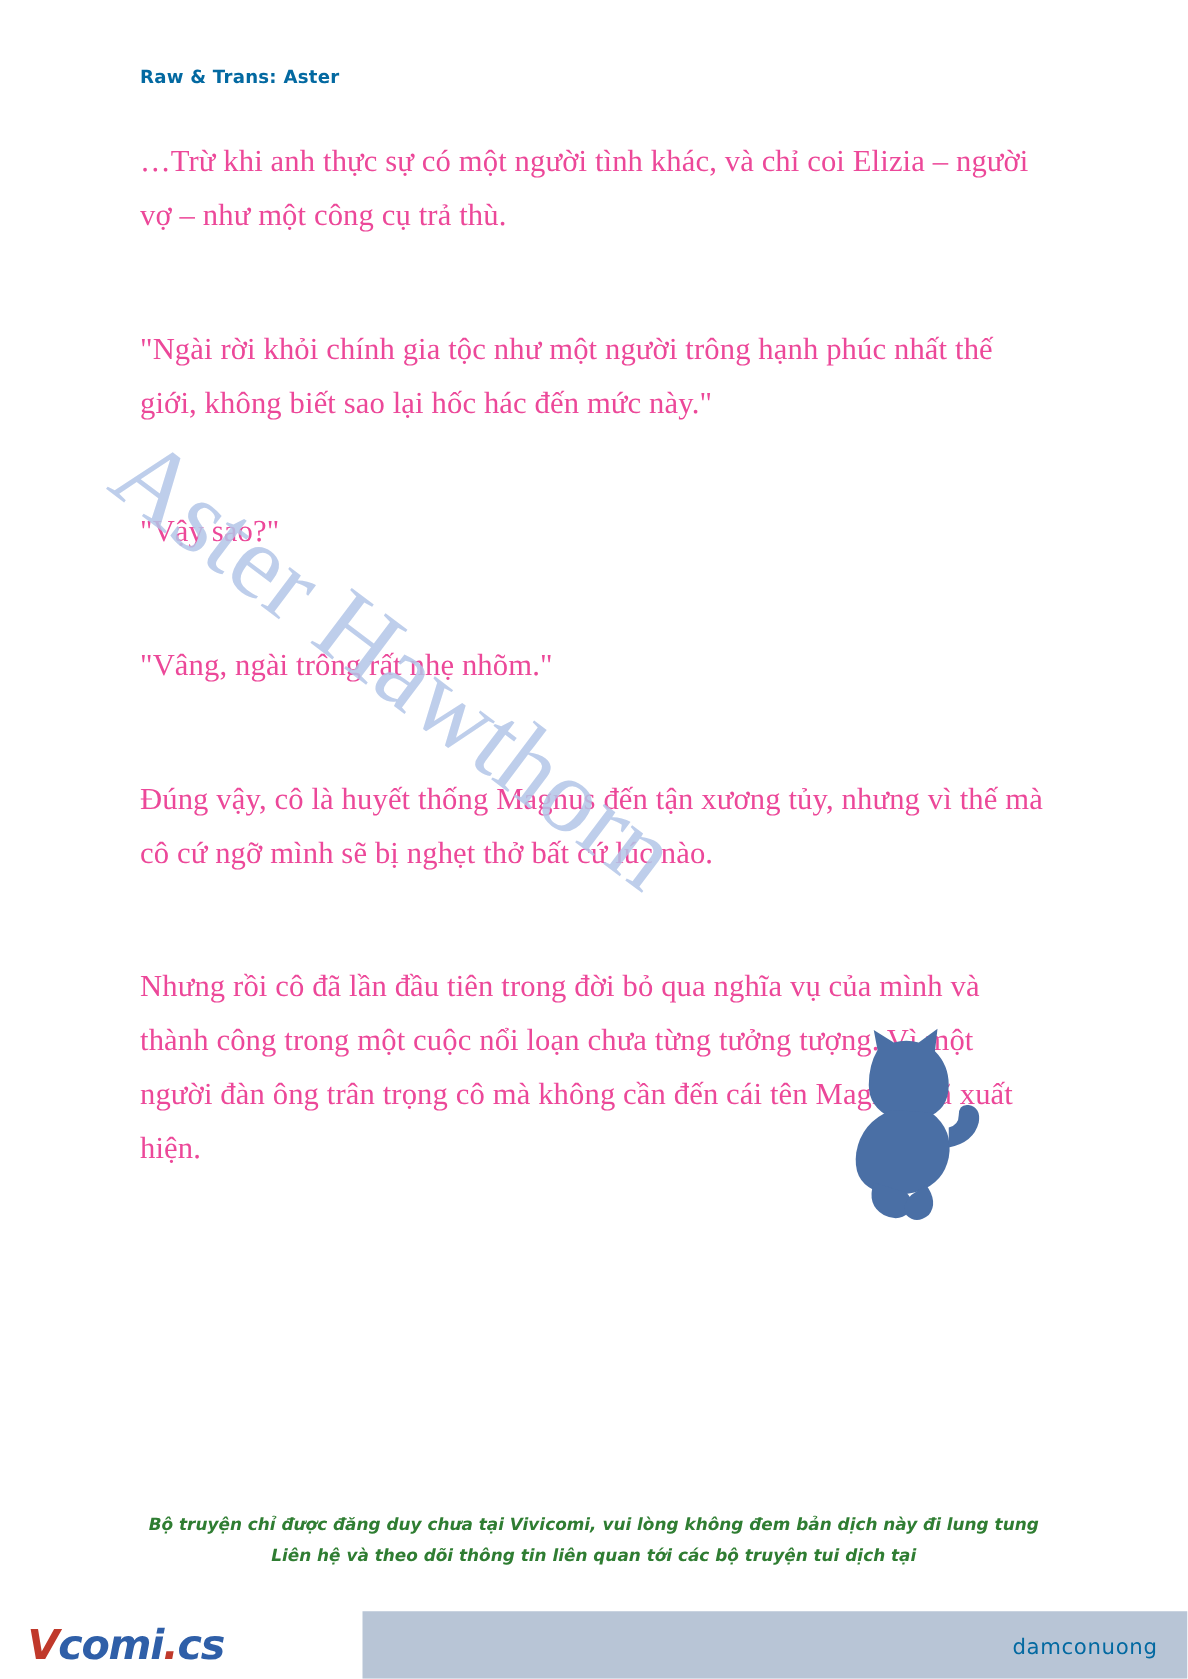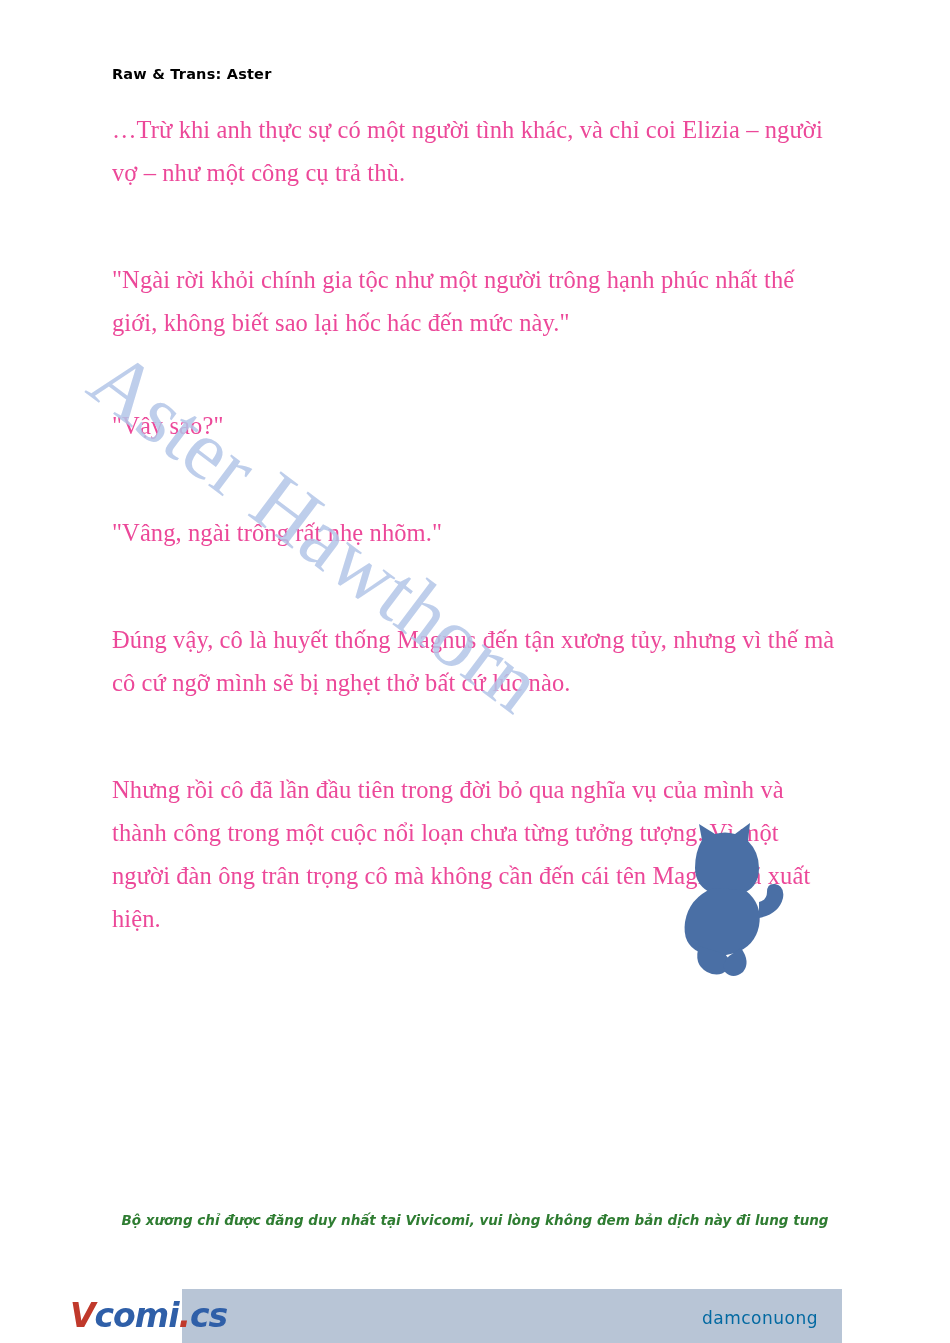--- a/index.html
+++ b/index.html
@@ -23,23 +23,22 @@
   }
 
   
   .header-credit {
     position: absolute;
     left: 112px;
     top: 54px;
     font-family: "DejaVu Sans", sans-serif;
     font-size: 14.5px;
     font-weight: bold;
-    color: #000000;
+    color: #0369a1;
     letter-spacing: 0.2px;
-    margin-top: 12px;
   }
 
   
   .content {
     position: absolute;
     left: 112px;
     top: 108px;
     width: 730px;
   }
   .para {
@@ -94,23 +93,22 @@
     line-height: 25px;
     color: #2f7d32;
   }
   .footer-notice div { white-space: nowrap; }
 
   
   .bottom-bar {
     position: absolute;
     left: 0;
     bottom: 0;
-    width: 794px;
+    width: 950px;
     height: 54px;
-    margin-left: 48px;
   }
   .bottom-left {
     position: absolute;
     left: 0;
     bottom: 0;
     width: 300px;
     height: 54px;
     background: #ffffff;
   }
   .bottom-right {
@@ -168,21 +166,22 @@
         <path d="M47 18 L44 2 L60 12 Q70 9 80 12 L95 1 L93 19 Q104 30 104 46 Q104 66 86 72 L58 72 Q40 64 40 46 Q40 30 47 18 Z"></path>
         <path d="M58 66 Q34 76 30 100 Q27 122 44 130 Q60 137 80 131 Q100 124 104 104 Q108 82 90 68 Z"></path>
         <path d="M44 124 Q38 142 52 150 Q64 156 72 148 Q78 140 70 132 Z"></path>
         <path d="M86 126 Q96 140 88 150 Q78 158 70 150 Q66 142 74 134 Z"></path>
         <path d="M104 96 Q124 92 128 76 Q130 64 120 62 Q112 61 112 70 Q112 78 104 80 Z"></path>
       </g>
     </svg>
   </div>
 
   <div class="footer-notice">
-    <div>Bộ xương chỉ được đăng duy nhất tại Vivicomi, vui lòng không đem bản dịch này đi lung tung</div>
+    <div>Bộ truyện chỉ được đăng duy chưa tại Vivicomi, vui lòng không đem bản dịch này đi lung tung</div>
+    <div>Liên hệ và theo dõi thông tin liên quan tới các bộ truyện tui dịch tại</div>
   </div>
 
   <div class="bottom-bar">
     <div class="bottom-left"></div>
     <div class="bottom-right"></div>
     <div class="brand">
       <span class="v-red">V</span><span>comi</span><span class="dot">.</span><span>cs</span>
     </div>
     <div class="site-tag">damconuong</div>
   </div>

